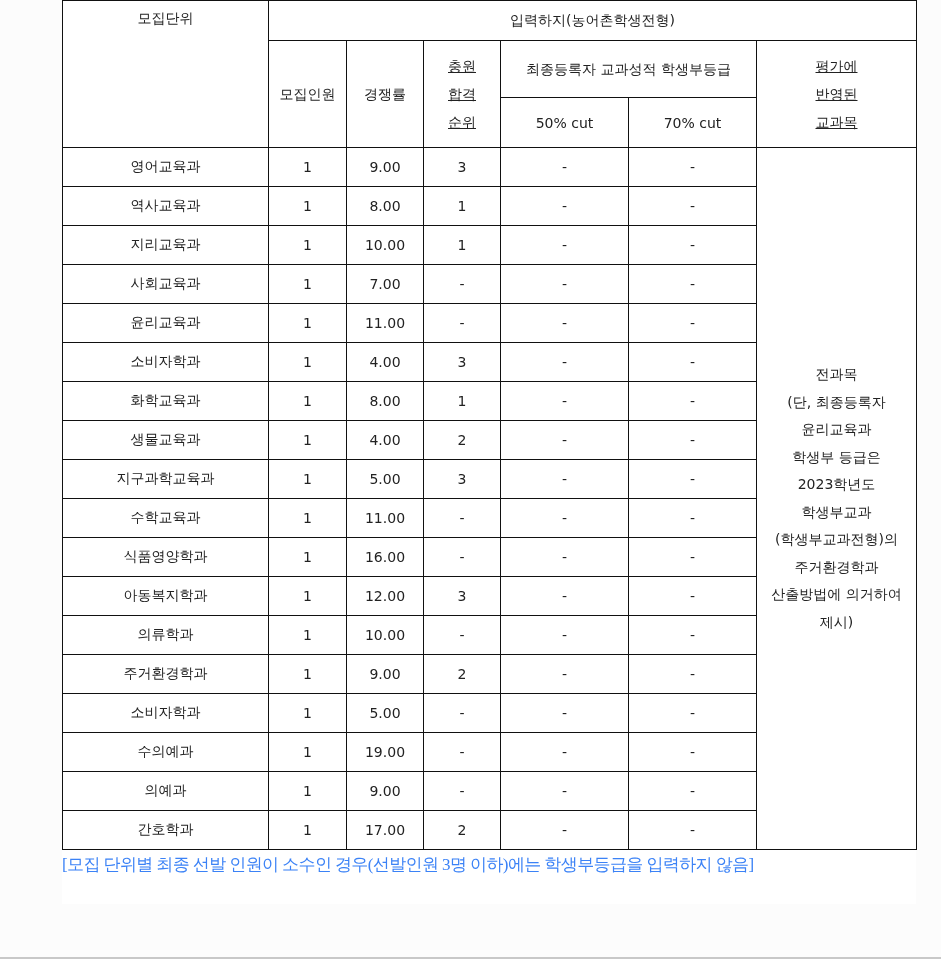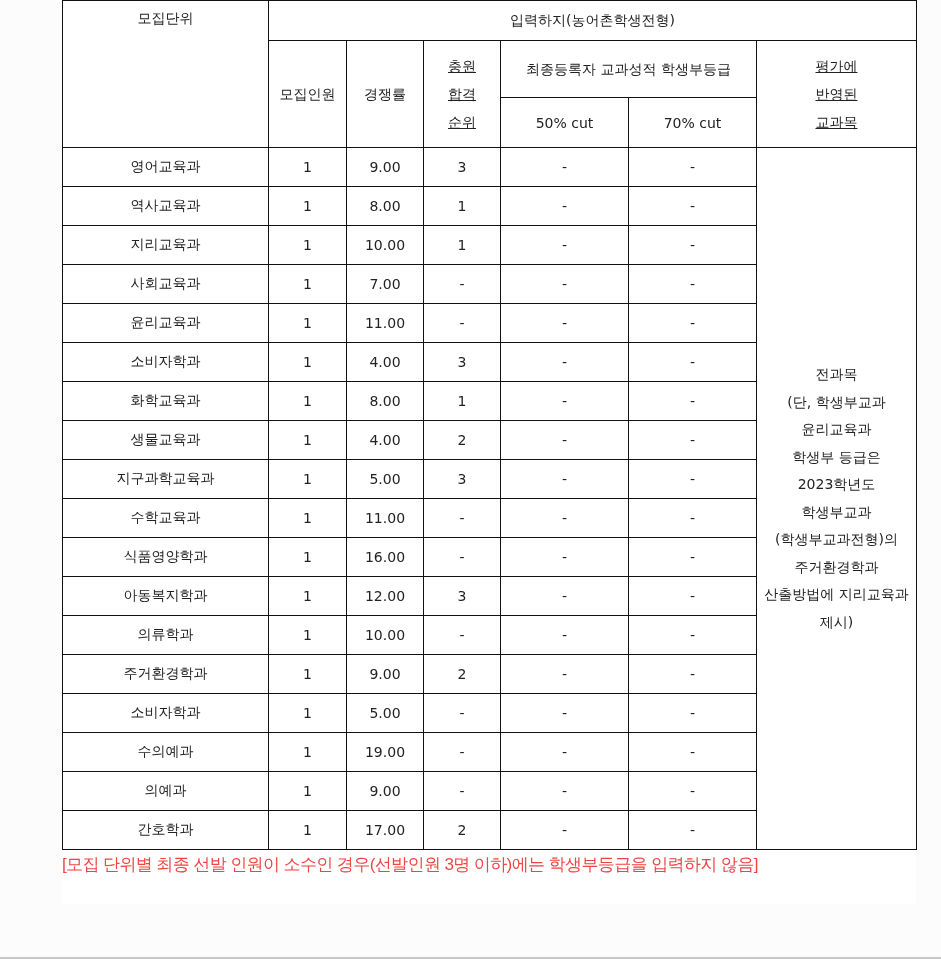--- a/index.html
+++ b/index.html
@@ -43,23 +43,23 @@
       vertical-align: top;
       line-height: 27.5px;
       padding-top: 6px;
       font-size: 14px;
     }
     .footnote {
       font-size: 17px;
       line-height: 26px;
       padding: 2px 0 0 0;
       height: 52px;
-      color: #ef4444;
+      color: #3b82f6;
       white-space: nowrap;
-      font-family: Liberation Sans, sans-serif;
+      font-family: Liberation Serif, serif;
       letter-spacing: -0.6px;
     }
   </style>
 </head>
 <body>
 
 <div class="content">
   <table class="admissions">
     <colgroup>
       <col style="width:206px">
@@ -98,28 +98,28 @@
     <tbody id="rows-body">
       <tr>
         <td class="unit-name">영어교육과</td>
         <td>1</td>
         <td>9.00</td>
         <td>3</td>
         <td>-</td>
         <td>-</td>
         <td rowspan="18" class="subjects">
           <div>전과목</div>
-          <div>(단, 학생부교과</div>
+          <div>(단, 최종등록자</div>
           <div>윤리교육과</div>
           <div>학생부 등급은</div>
           <div>2023학년도</div>
           <div>학생부교과</div>
           <div>(학생부교과전형)의</div>
           <div>주거환경학과</div>
-          <div>산출방법에 지리교육과</div>
+          <div>산출방법에 의거하여</div>
           <div>제시)</div>
         </td>
       </tr>
       <tr>
         <td class="unit-name">역사교육과</td>
         <td>1</td>
         <td>8.00</td>
         <td>1</td>
         <td>-</td>
         <td>-</td>

